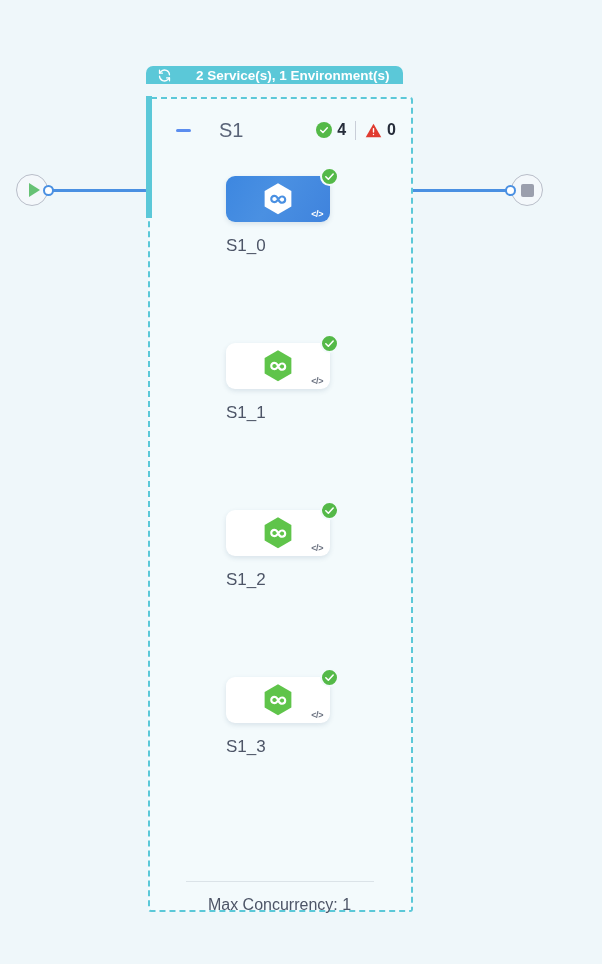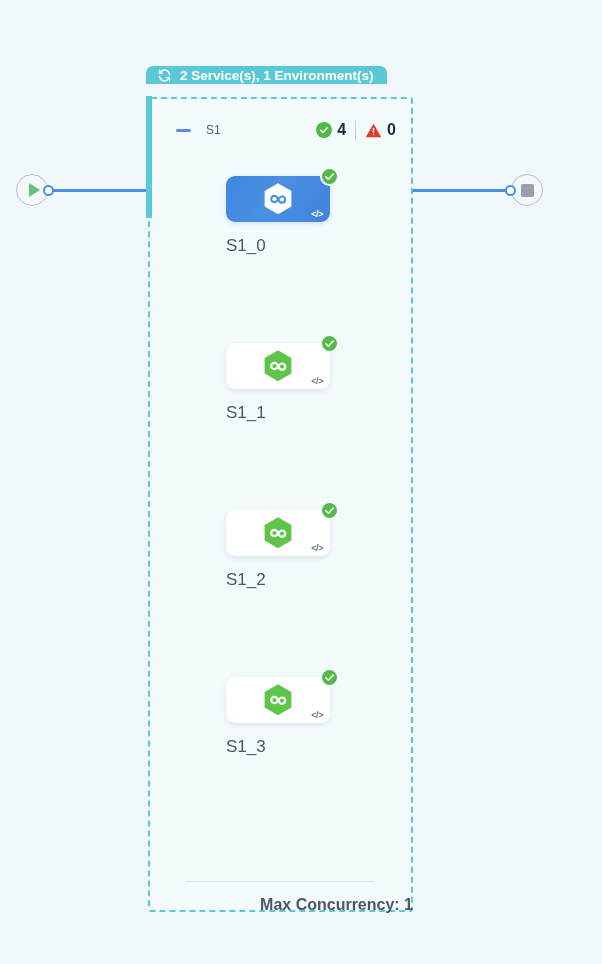--- a/index.html
+++ b/index.html
@@ -67,21 +67,21 @@
 
   .group-header {
     position: absolute;
     left: 0; top: 0;
     height: 18px;
     padding: 0 13px 0 11px;
     background: #5bc8d8;
     border-radius: 7px 7px 0 0;
     display: flex;
     align-items: center;
-    gap: 8px;
+    gap: 24px;
     color: #ffffff;
     font-size: 13.5px;
     font-weight: 600;
     white-space: nowrap;
     z-index: 4;
   }
   .sync-icon { width: 15px; height: 15px; display: block; flex: none; }
 
   
   .group-spine {
@@ -115,22 +115,22 @@
     width: 18px; height: 18px;
     display: flex; align-items: center; justify-content: center;
     cursor: pointer;
   }
   .collapse-bar {
     width: 15px; height: 3px;
     background: #5b8def;
     border-radius: 2px;
   }
   .group-name {
-    margin-left: 14px;
-    font-size: 12px;
+    margin-left: 27px;
+    font-size: 20px;
     color: #5a6478;
     font-weight: 400;
   }
   .counters {
     margin-left: auto;
     display: flex;
     align-items: center;
     gap: 7px;
   }
   .counter { display: flex; align-items: center; gap: 5px; }
@@ -198,23 +198,23 @@
     position: absolute;
     left: 40px; top: 815px;
     width: 188px; height: 1px;
     background: #dbe3e8;
     z-index: 5;
   }
   .concurrency {
     position: absolute;
     left: 0px; top: 830px;
     width: 267px;
-    text-align: right;
+    text-align: center;
     font-size: 16px;
-    font-weight: 700;
+    font-weight: 400;
     color: #4d5567;
     z-index: 5;
   }
 </style>
 </head>
 <body>
 
 <div id="canvas">
 
   <div class="edge edge-left"></div>

